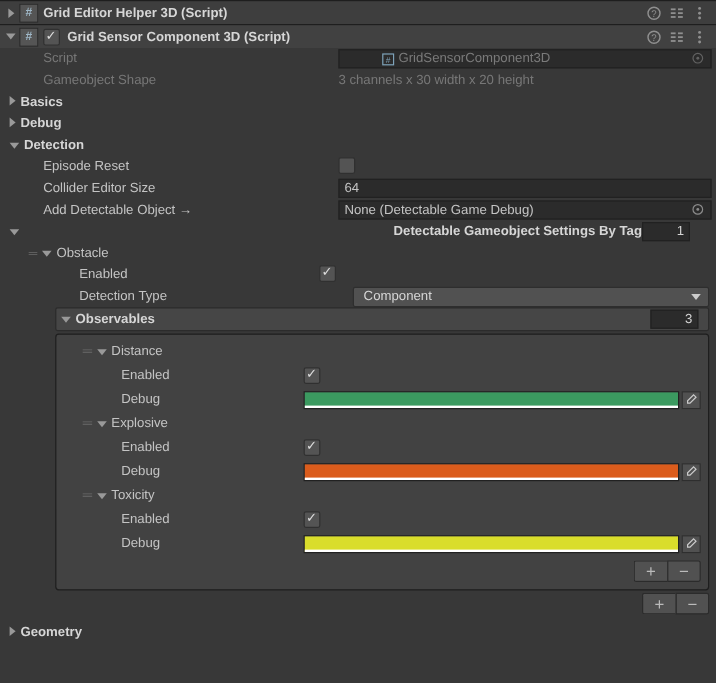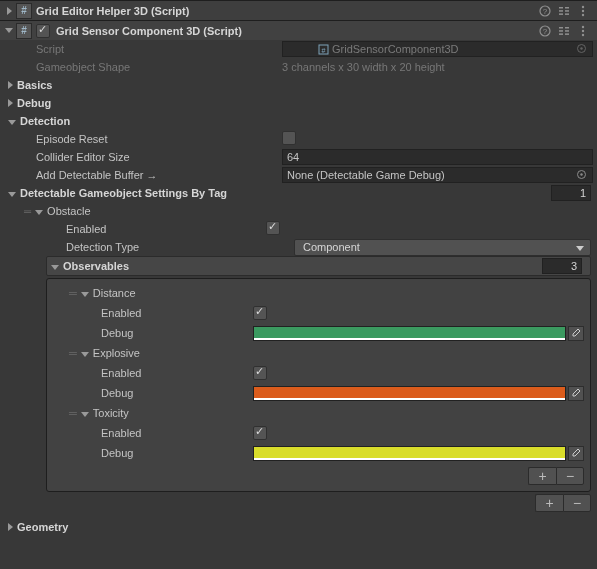--- a/index.html
+++ b/index.html
@@ -34,21 +34,21 @@
   .header .checkbox { margin-right: 6px; }
   .header .title { flex: 1; font-weight: bold; color: #d6d6d6; }
   .header .right-icons { display: flex; gap: 6px; align-items: center; padding-right: 4px; }
   .icon-sm { width: 13px; height: 13px; opacity: 0.75; display: flex; align-items: center; justify-content: center; }
   .row {
     display: flex;
     align-items: center;
     height: 18px;
     padding: 0 4px 0 0;
   }
-  .indent0 { padding-left: 8px; }
+  .indent0 { padding-left: 8px; text-align: right; }
   .indent1 { padding-left: 20px; margin-left: 16px; }
   .indent4 { padding-left: 66px; }
   .arrow { cursor: pointer; }
   .tri { display: inline-block; }
   .tri-right { width:0; height:0; border-top:4px solid transparent; border-bottom:4px solid transparent; border-left:5px solid #999; }
   .tri-down { width:0; height:0; border-left:4px solid transparent; border-right:4px solid transparent; border-top:5px solid #999; }
   .label-col { width: 246px; display: flex; align-items: center; gap: 2px; }
   .label-dim { color: #777; }
   .val-col { flex: 1; }
   .textbox {
@@ -284,33 +284,33 @@
   <div class="row indent1">
     <span class="label-col">Collider Editor Size</span>
     <div class="val-col">
         <div class="textbox">
           <span>64</span>
         </div>
       </div>
   </div>
 
   <div class="row indent1">
-    <span class="label-col">Add Detectable Buffer →</span>
+    <span class="label-col">Add Detectable Object →</span>
     <div class="val-col">
       <div class="textbox">
         <span>None (Detectable Game Debug)</span>
         <span class="circle"><svg width="11" height="11" viewBox="0 0 11 11">
               <circle cx="5.5" cy="5.5" r="4" fill="none" stroke="#ccc" stroke-width="1"></circle>
               <circle cx="5.5" cy="5.5" r="1.2" fill="#ccc"></circle>
             </svg></span>
       </div>
     </div>
   </div>
 
-  <div class="row indent0" style="padding-right:6px">
+  <div class="row indent0" style="padding-right:22px">
     <span class="arrow"><span class="tri tri-down"></span></span>
     <span class="bold" style="margin-left:4px;flex:1">Detectable Gameobject Settings By Tag</span>
     <div class="num-field">
         <span>1</span>
       </div>
   </div>
 
   <div class="subheading">
     <span class="drag">═</span>
     <span class="arrow"><span class="tri tri-down"></span></span>

